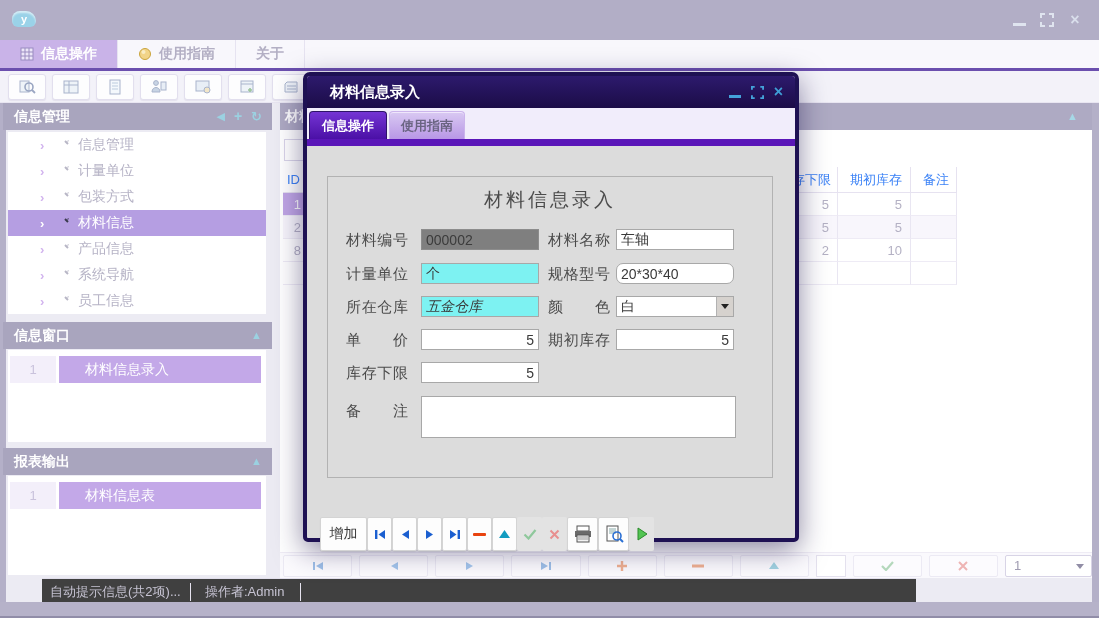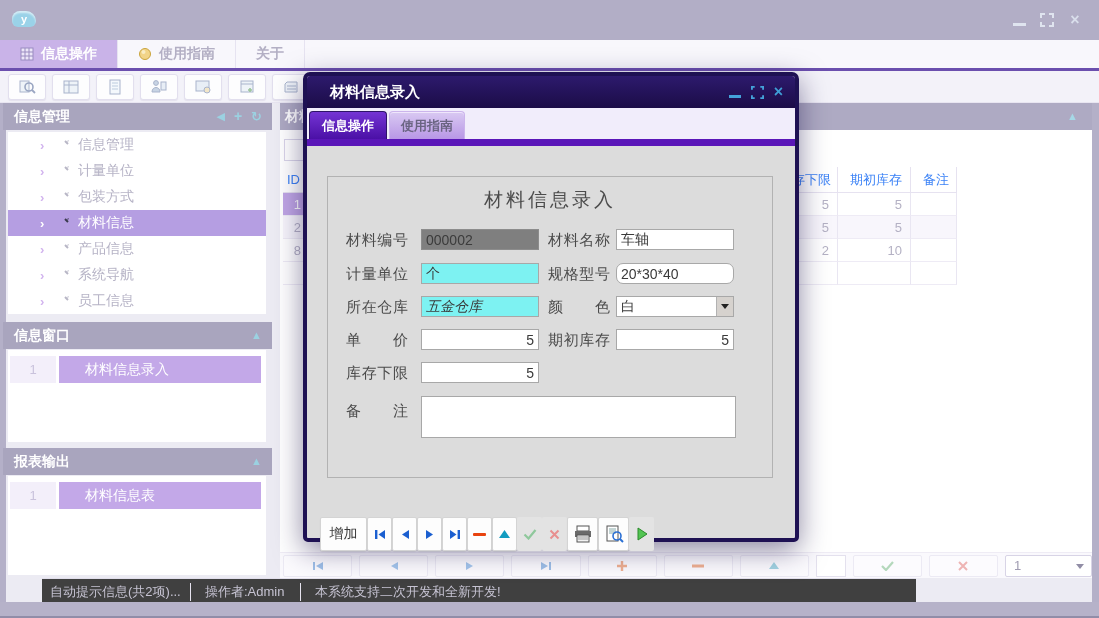--- a/index.html
+++ b/index.html
@@ -393,21 +393,20 @@
         </div>
       <div class="combo"><span>1</span><span class="arr"></span></div>
     </div>
   </div>
 
   <div class="statusbar">
     <span style="left:8px;">自动提示信息(共2项)...</span>
     <span class="ssep" style="left:148px;"></span>
     <span style="left:163px;">操作者:Admin</span>
     <span class="ssep" style="left:258px;"></span>
-    <span style="left:273px;">本系统支持二次开发和全新开发!</span>
   </div>
   <div class="frame-b"></div>
 
   <div class="dialog">
     <div class="dtitle">
       <span>材料信息录入</span>
       <span class="dctrl">
         <span class="dc">
             <span class="dc-min"></span>
           </span>

